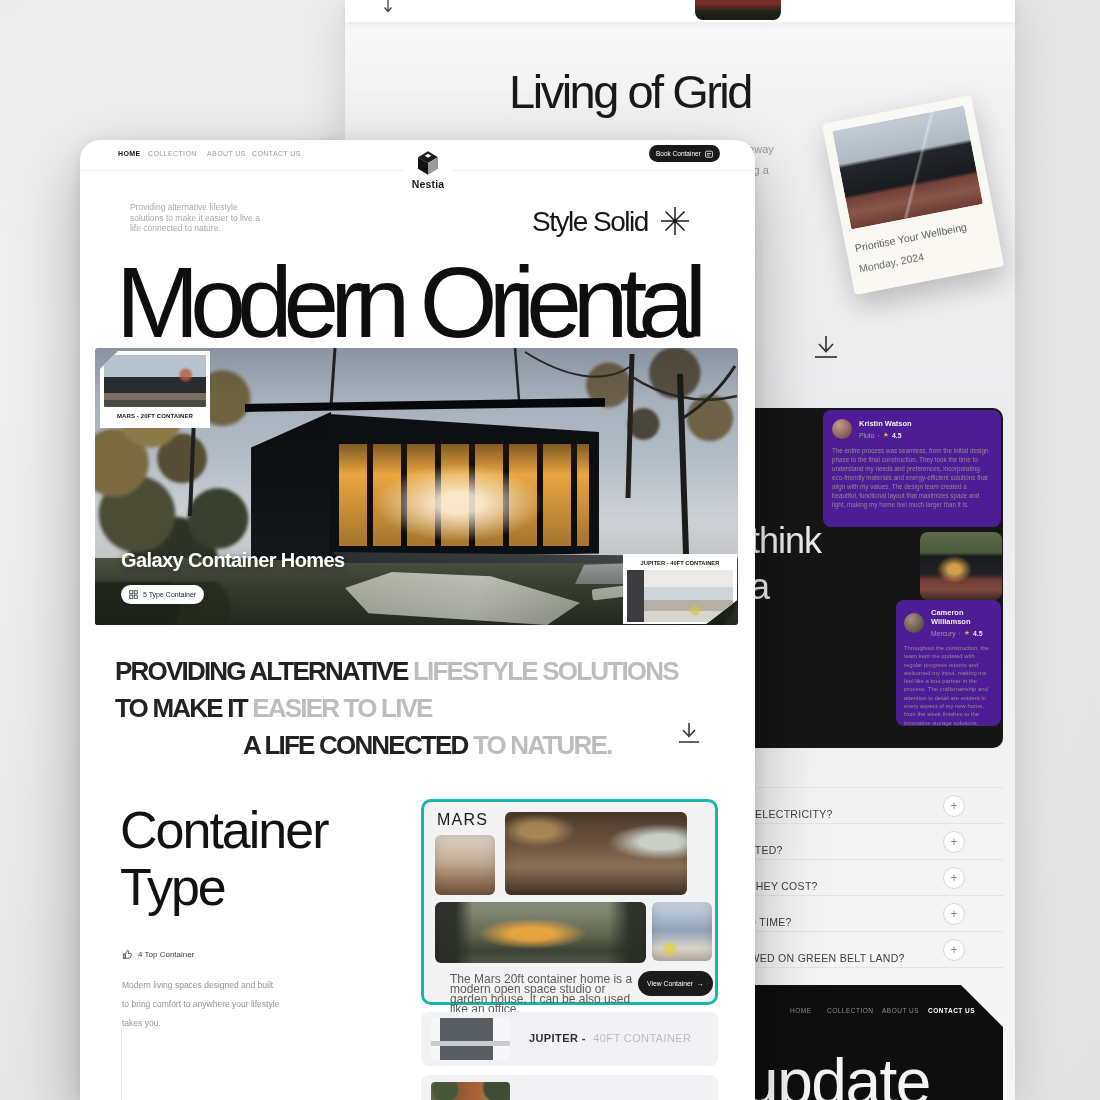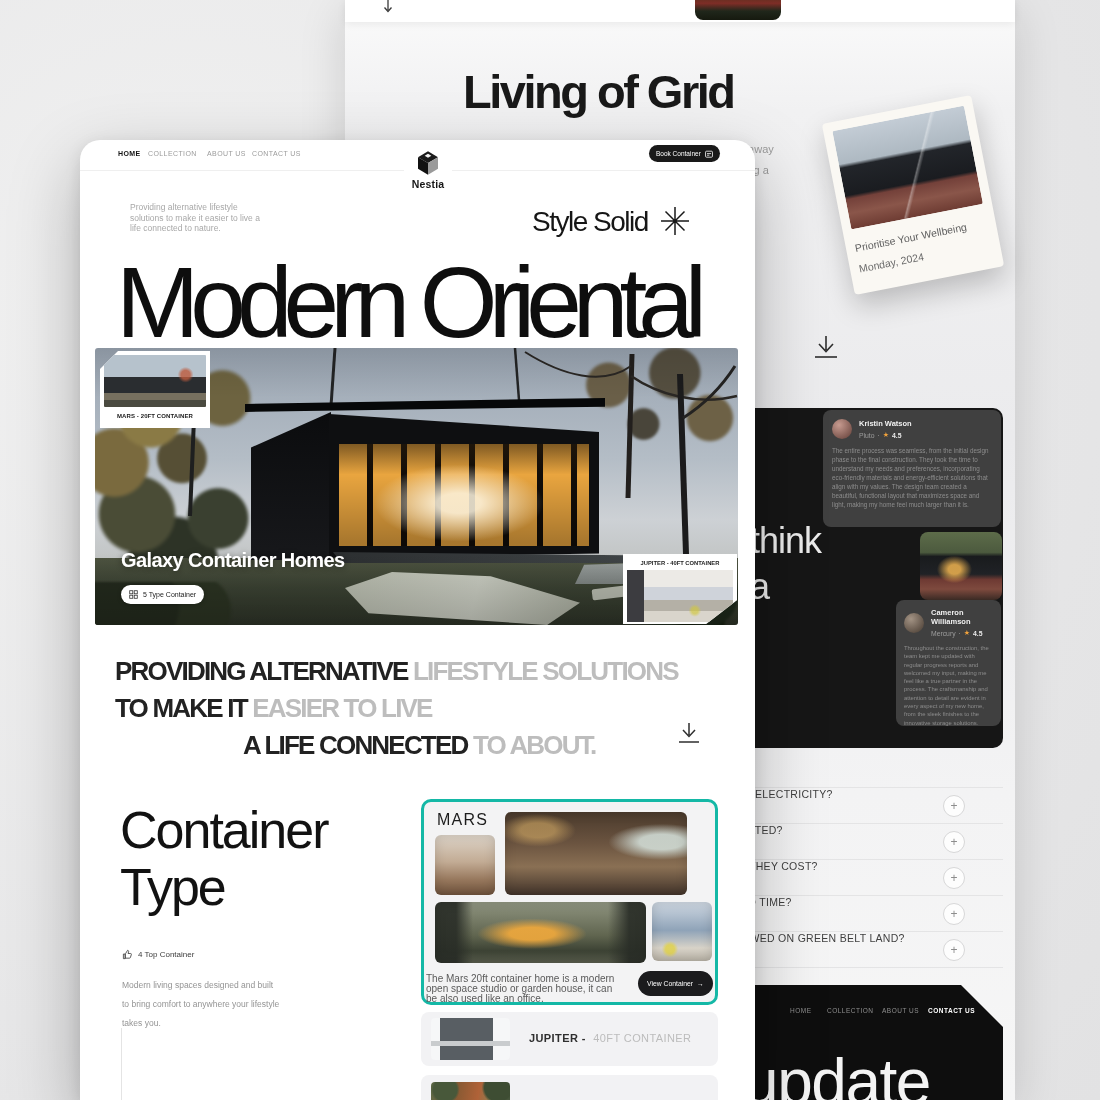--- a/index.html
+++ b/index.html
@@ -10,36 +10,36 @@
 
   
   .back-page { position:absolute; left:345px; top:0; width:670px; height:1100px;
                background:linear-gradient(180deg,#fbfbfb 0%, #f1f1f2 10%, #ebebed 40%, #f3f3f4 72%, #f6f6f6 100%);
                box-shadow:0 12px 44px rgba(0,0,0,.14); z-index:1; }
   .bp-topband { position:absolute; left:0; top:0; width:670px; height:22px; background:#fff;
                 box-shadow:0 2px 8px rgba(0,0,0,.07); overflow:hidden; }
   .bp-topphoto { position:absolute; left:350px; top:-44px; width:86px; height:64px; border-radius:8px;
                  background:linear-gradient(180deg,#222c1d 0%, #2e3c26 45%, #58301f 62%, #7e2d26 74%, #20271b 86%, #16190f 100%); }
   .bp-toparrow { position:absolute; left:36px; top:0; }
-  .bp-heading { position:absolute; left:118px; top:64px; width:334px; text-align:left;
-                font-size:47px; letter-spacing:-2.5px; color:#191919; font-weight:700; }
+  .bp-heading { position:absolute; left:118px; top:64px; width:334px; text-align:center;
+                font-size:47px; letter-spacing:-2.5px; color:#191919; font-weight:400; }
   .bp-partial { position:absolute; left:397px; top:139px; font-size:11px; line-height:21px; color:#9b9b9b; }
   .bp-polaroid { position:absolute; left:492px; top:108px; width:152px; height:174px; background:#faf8f3;
                  border-radius:4px; padding:9px 9px 0 9px; transform:rotate(-11deg);
                  box-shadow:0 12px 28px rgba(0,0,0,.22); }
   .bp-polaroid .pol-photo { width:100%; height:100px; border-radius:2px;
       background:
         linear-gradient(115deg, rgba(255,255,255,0) 55%, rgba(255,255,255,.35) 56%, rgba(255,255,255,0) 58%),
         linear-gradient(180deg,#c3ccd5 0%, #aeb9c2 34%, #22252a 38%, #1a1c20 66%, #74413a 70%, #8a564a 84%, #6e3c33 100%); }
   .bp-polaroid .pol-line1 { margin-top:13px; font-size:10.5px; color:#606060; }
   .bp-polaroid .pol-line2 { margin-top:9px; font-size:10.5px; color:#6a6a6a; }
   .bp-arrow2 { position:absolute; left:462px; top:334px; }
 
   .bp-dark { position:absolute; left:60px; top:408px; width:598px; height:340px; background:#161616; border-radius:10px; }
-  .review-card { position:absolute; background:#404040; border-radius:8px; }
+  .review-card { position:absolute; background:#4c1d95; border-radius:8px; }
   .review-kristin { left:418px; top:2px; width:178px; height:117px; padding:9px; }
   .review-cameron { left:491px; top:192px; width:105px; height:126px; padding:8px; }
   .rv-head { display:flex; gap:7px; align-items:center; }
   .rv-avatar { width:20px; height:20px; border-radius:50%; flex:0 0 auto; }
   .av-kristin { background:radial-gradient(circle at 35% 30%, #c79b90, #7a544c 75%); }
   .av-cameron { background:radial-gradient(circle at 35% 30%, #a39384, #5c4f44 75%); }
   .rv-name { font-size:7.5px; font-weight:700; color:#f0f0f0; }
   .rv-sub { font-size:6.8px; color:#9d9d9d; margin-top:3px; display:flex; gap:3px; align-items:center; }
   .rv-star { color:#F2A33C; font-size:7px; }
   .rv-rating { color:#eaeaea; font-weight:700; }
@@ -47,21 +47,21 @@
   .review-cameron .rv-text { font-size:5.9px; line-height:8.3px; }
   .bp-frag1 { position:absolute; left:345px; top:112px; font-size:36px; color:#ececec; letter-spacing:-1px; }
   .bp-frag2 { position:absolute; left:345px; top:158px; font-size:36px; color:#ececec; }
   .bp-darkphoto { position:absolute; left:515px; top:124px; width:82px; height:68px; border-radius:8px;
       background:
         radial-gradient(ellipse at 42% 55%, rgba(240,180,80,.85) 0 9%, rgba(240,180,80,0) 26%),
         linear-gradient(180deg,#5d6c4a 0%, #4c5a3e 30%, #191b1d 36%, #202226 62%, #6e3a33 70%, #7e4a3e 84%, #3a2a24 100%); }
 
   .bp-faq { position:absolute; left:0; top:787px; width:658px; border-top:1px solid #e4e4e5; }
   .faq-row { position:relative; height:36px; border-bottom:1px solid #e4e4e5; }
-  .faq-label { position:absolute; top:0; font-size:10.5px; letter-spacing:.3px; color:#3f3f3f; }
+  .faq-label { position:absolute; top:20px; font-size:10.5px; letter-spacing:.3px; color:#3f3f3f; }
   .faq-plus { position:absolute; left:598px; top:7px; width:22px; height:22px; border:1px solid #d7d7d8; border-radius:50%;
               color:#8d8d8d; font-size:12px; line-height:20px; text-align:center; background:#fdfdfd; }
 
   .bp-footer { position:absolute; left:300px; top:985px; width:358px; height:115px; background:#0e0e0e;
                clip-path:polygon(0 0, 316px 0, 100% 42px, 100% 100%, 0 100%); overflow:hidden; }
   .bf-nav { position:absolute; left:0; top:22px; width:100%; }
   .bf-nav span { position:absolute; font-size:6.5px; letter-spacing:.5px; color:#8f8f8f; }
   .bf-nav .bf-active { color:#ffffff; font-weight:700; }
   .bf-headline { position:absolute; left:62px; top:60px; font-size:64px; letter-spacing:-1.5px; color:#f4f4f4; }
 
@@ -186,21 +186,21 @@
         linear-gradient(180deg,#4a3a2c 0%, #6b5440 38%, #8a7054 66%, #41332a 100%); }
   .m-p3 { left:11px; top:100px; width:211px; height:61px;
       background:
         radial-gradient(ellipse at 46% 52%, rgba(242,170,60,.9) 0 14%, rgba(0,0,0,0) 34%),
         linear-gradient(90deg, rgba(40,44,38,.9) 0 10%, rgba(0,0,0,0) 18% 82%, rgba(40,44,38,.9) 92%),
         linear-gradient(180deg,#8f9480 0%, #60654f 55%, #3c4234 80%, #585c4c 100%); }
   .m-p4 { left:228px; top:100px; width:60px; height:59px;
       background:
         radial-gradient(circle at 30% 80%, rgba(225,210,70,.8) 0 7%, rgba(0,0,0,0) 13%),
         linear-gradient(180deg,#cfd8e2 0%, #8fa3b8 48%, #d8d3c8 78%, #b8b2a6 100%); }
-  .m-desc { position:absolute; left:2px; top:172px; width:196px; font-size:10px; line-height:10px; color:#5a5a5a; }
+  .m-desc { position:absolute; left:26px; top:172px; width:196px; font-size:12px; line-height:10px; color:#5a5a5a; }
   .m-btn { position:absolute; left:214px; top:169px; width:75px; height:25px; border-radius:13px; background:#1b1b1d;
            color:#fff; font-size:6.8px; display:flex; align-items:center; justify-content:center; gap:4px; border:none; }
 
   
   .fp-jupiter-item { position:absolute; left:341px; top:872px; width:297px; height:54px; background:#f2f2f4; border-radius:8px; }
   .j-photo { position:absolute; left:10px; top:6px; width:79px; height:42px; border-radius:4px;
       background:
         linear-gradient(180deg, rgba(0,0,0,0) 55%, #c9ccce 55% 66%, rgba(0,0,0,0) 66%),
         linear-gradient(90deg, rgba(0,0,0,0) 12%, #585e63 12% 78%, rgba(0,0,0,0) 78%),
         linear-gradient(180deg,#f6f7f8 0 100%); }
@@ -411,21 +411,21 @@
 
       <div class="h-badge-jupiter">
         <div class="bj-caption">JUPITER - 40FT CONTAINER</div>
         <div class="bj-photo"></div>
       </div>
     </div>
 
     <div class="fp-statement">
       <div><span class="st-dark">PROVIDING ALTERNATIVE </span><span class="st-gray">LIFESTYLE SOLUTIONS</span></div>
       <div><span class="st-dark">TO MAKE IT </span><span class="st-gray">EASIER TO LIVE</span></div>
-      <div class="st-line3"><span class="st-dark">A LIFE CONNECTED </span><span class="st-gray">TO ABOUT.</span></div>
+      <div class="st-line3"><span class="st-dark">A LIFE CONNECTED </span><span class="st-gray">TO NATURE.</span></div>
     </div>
     <div class="fp-statement-arrow">
       <svg width="30" height="26" viewBox="0 0 30 26">
           <path d="M15 1 V13 M9 8 L15 14.5 L21 8" stroke="#2e2e2e" stroke-width="1.5" fill="none"></path>
           <path d="M5 20 H25" stroke="#2e2e2e" stroke-width="1.5"></path>
         </svg>
     </div>
 
     <div class="fp-type-title">
       <div>Container</div>

